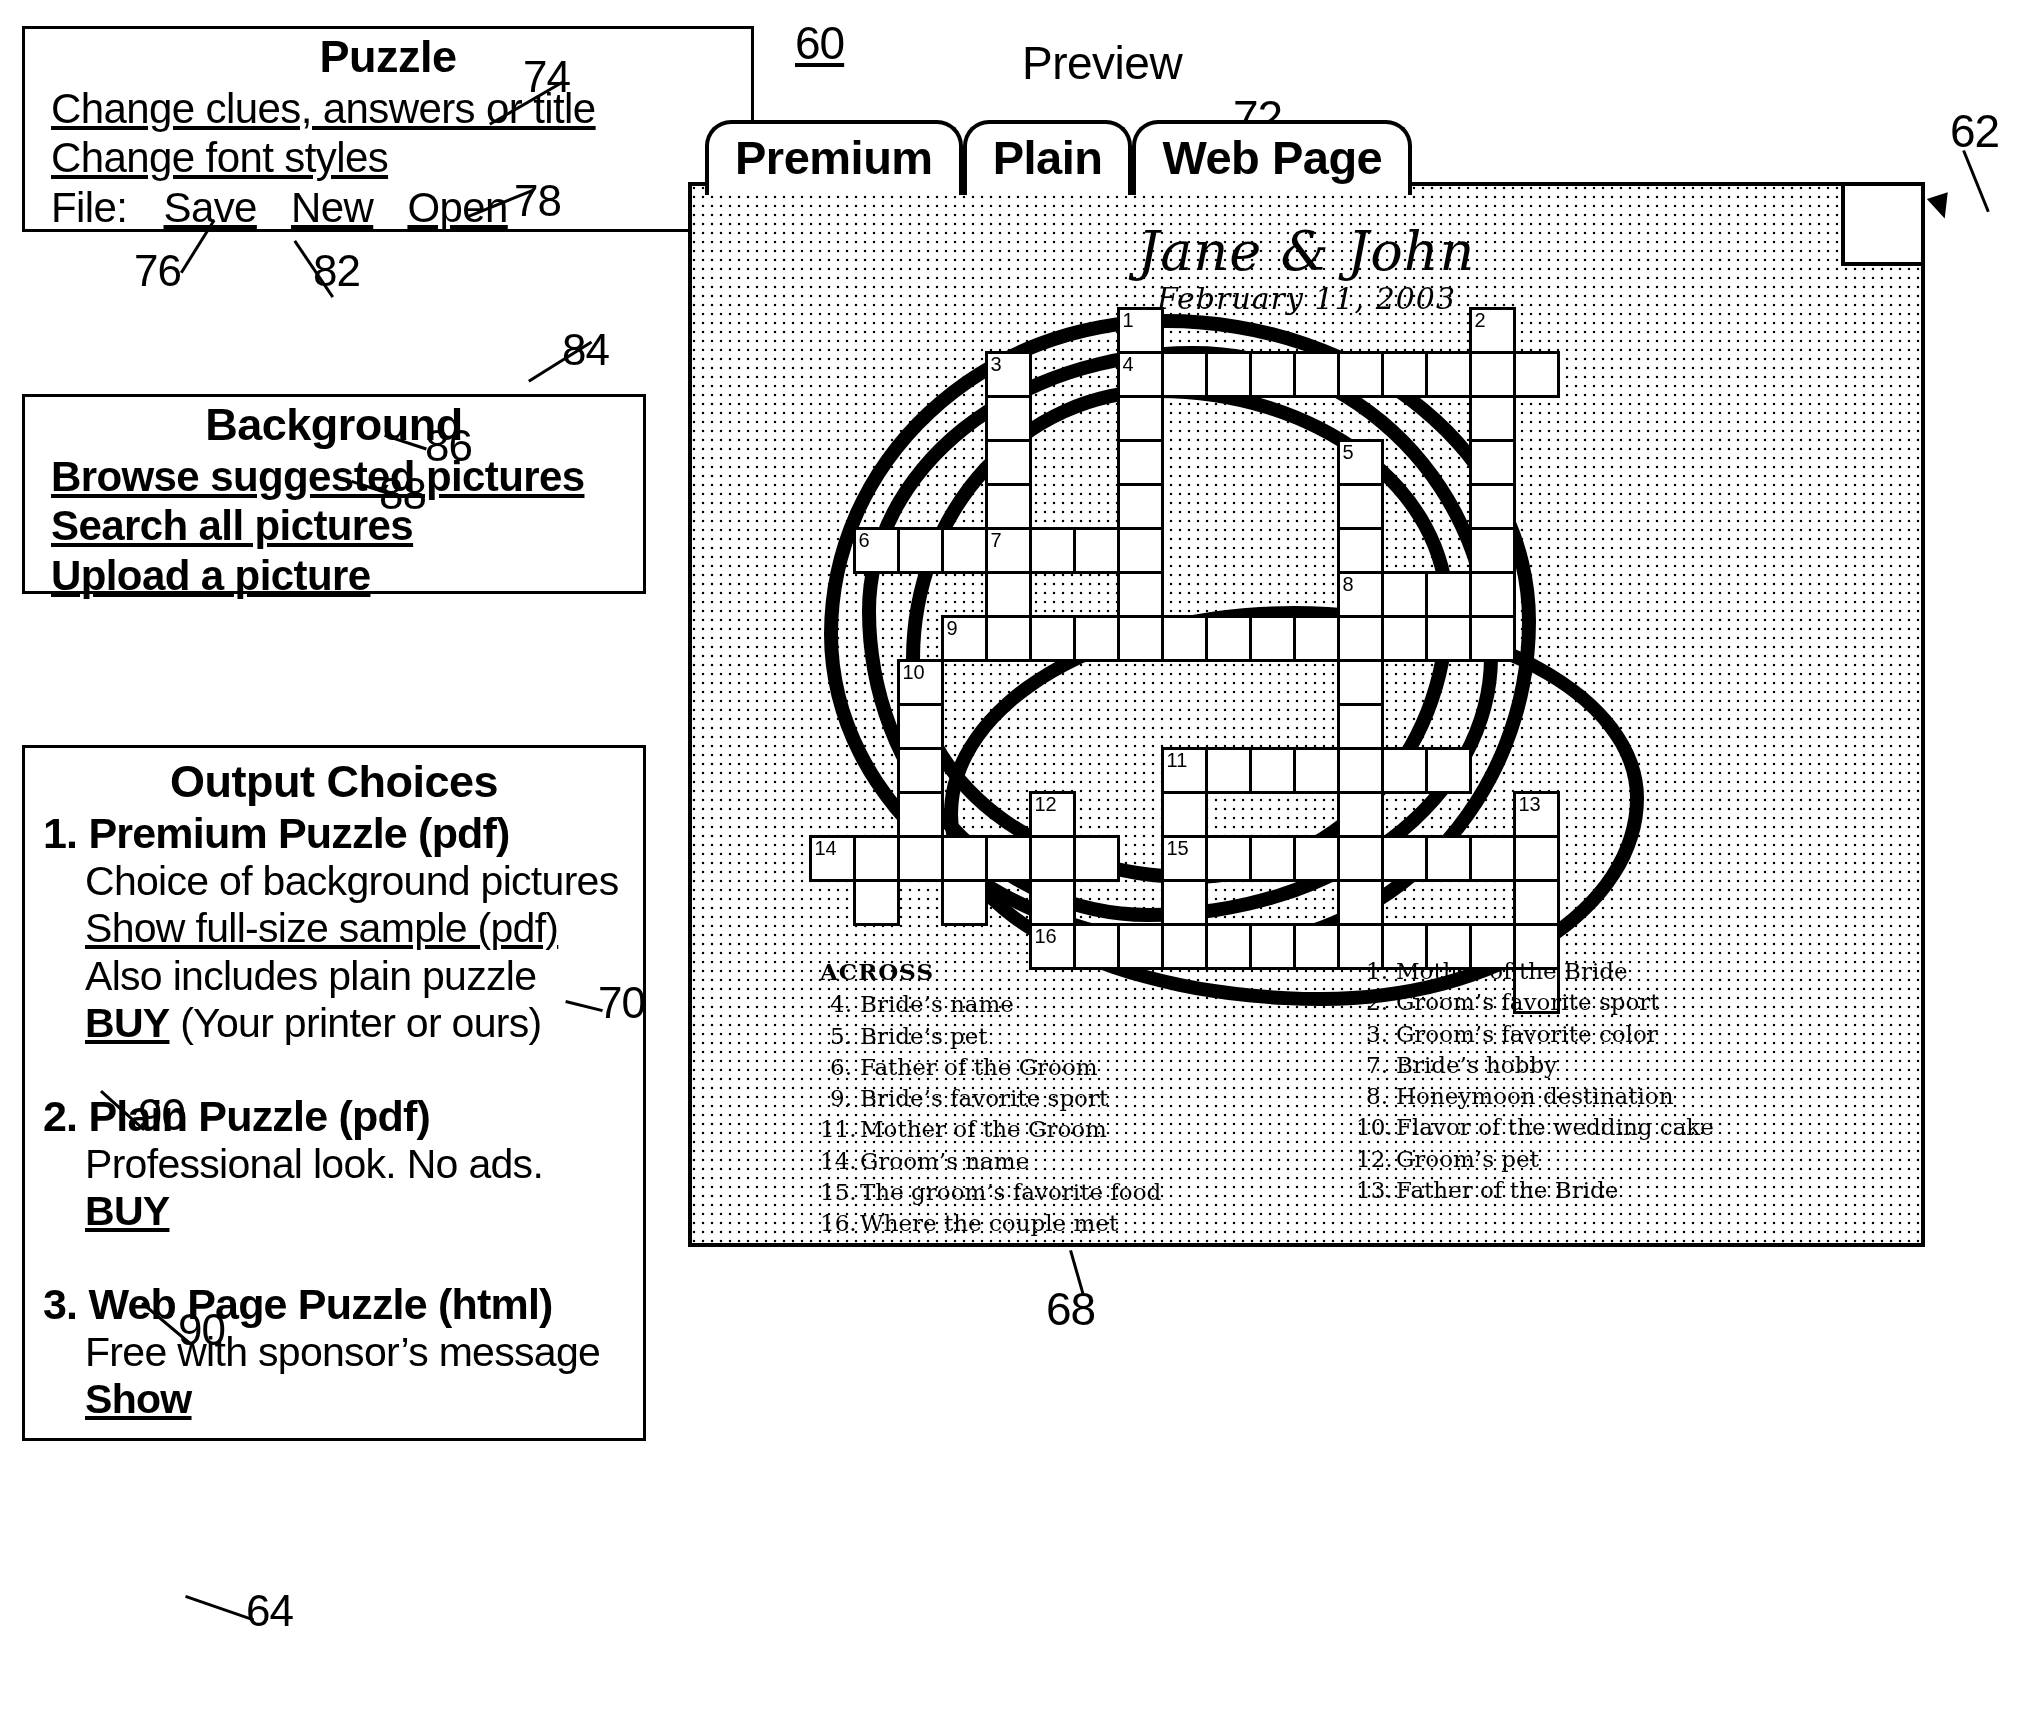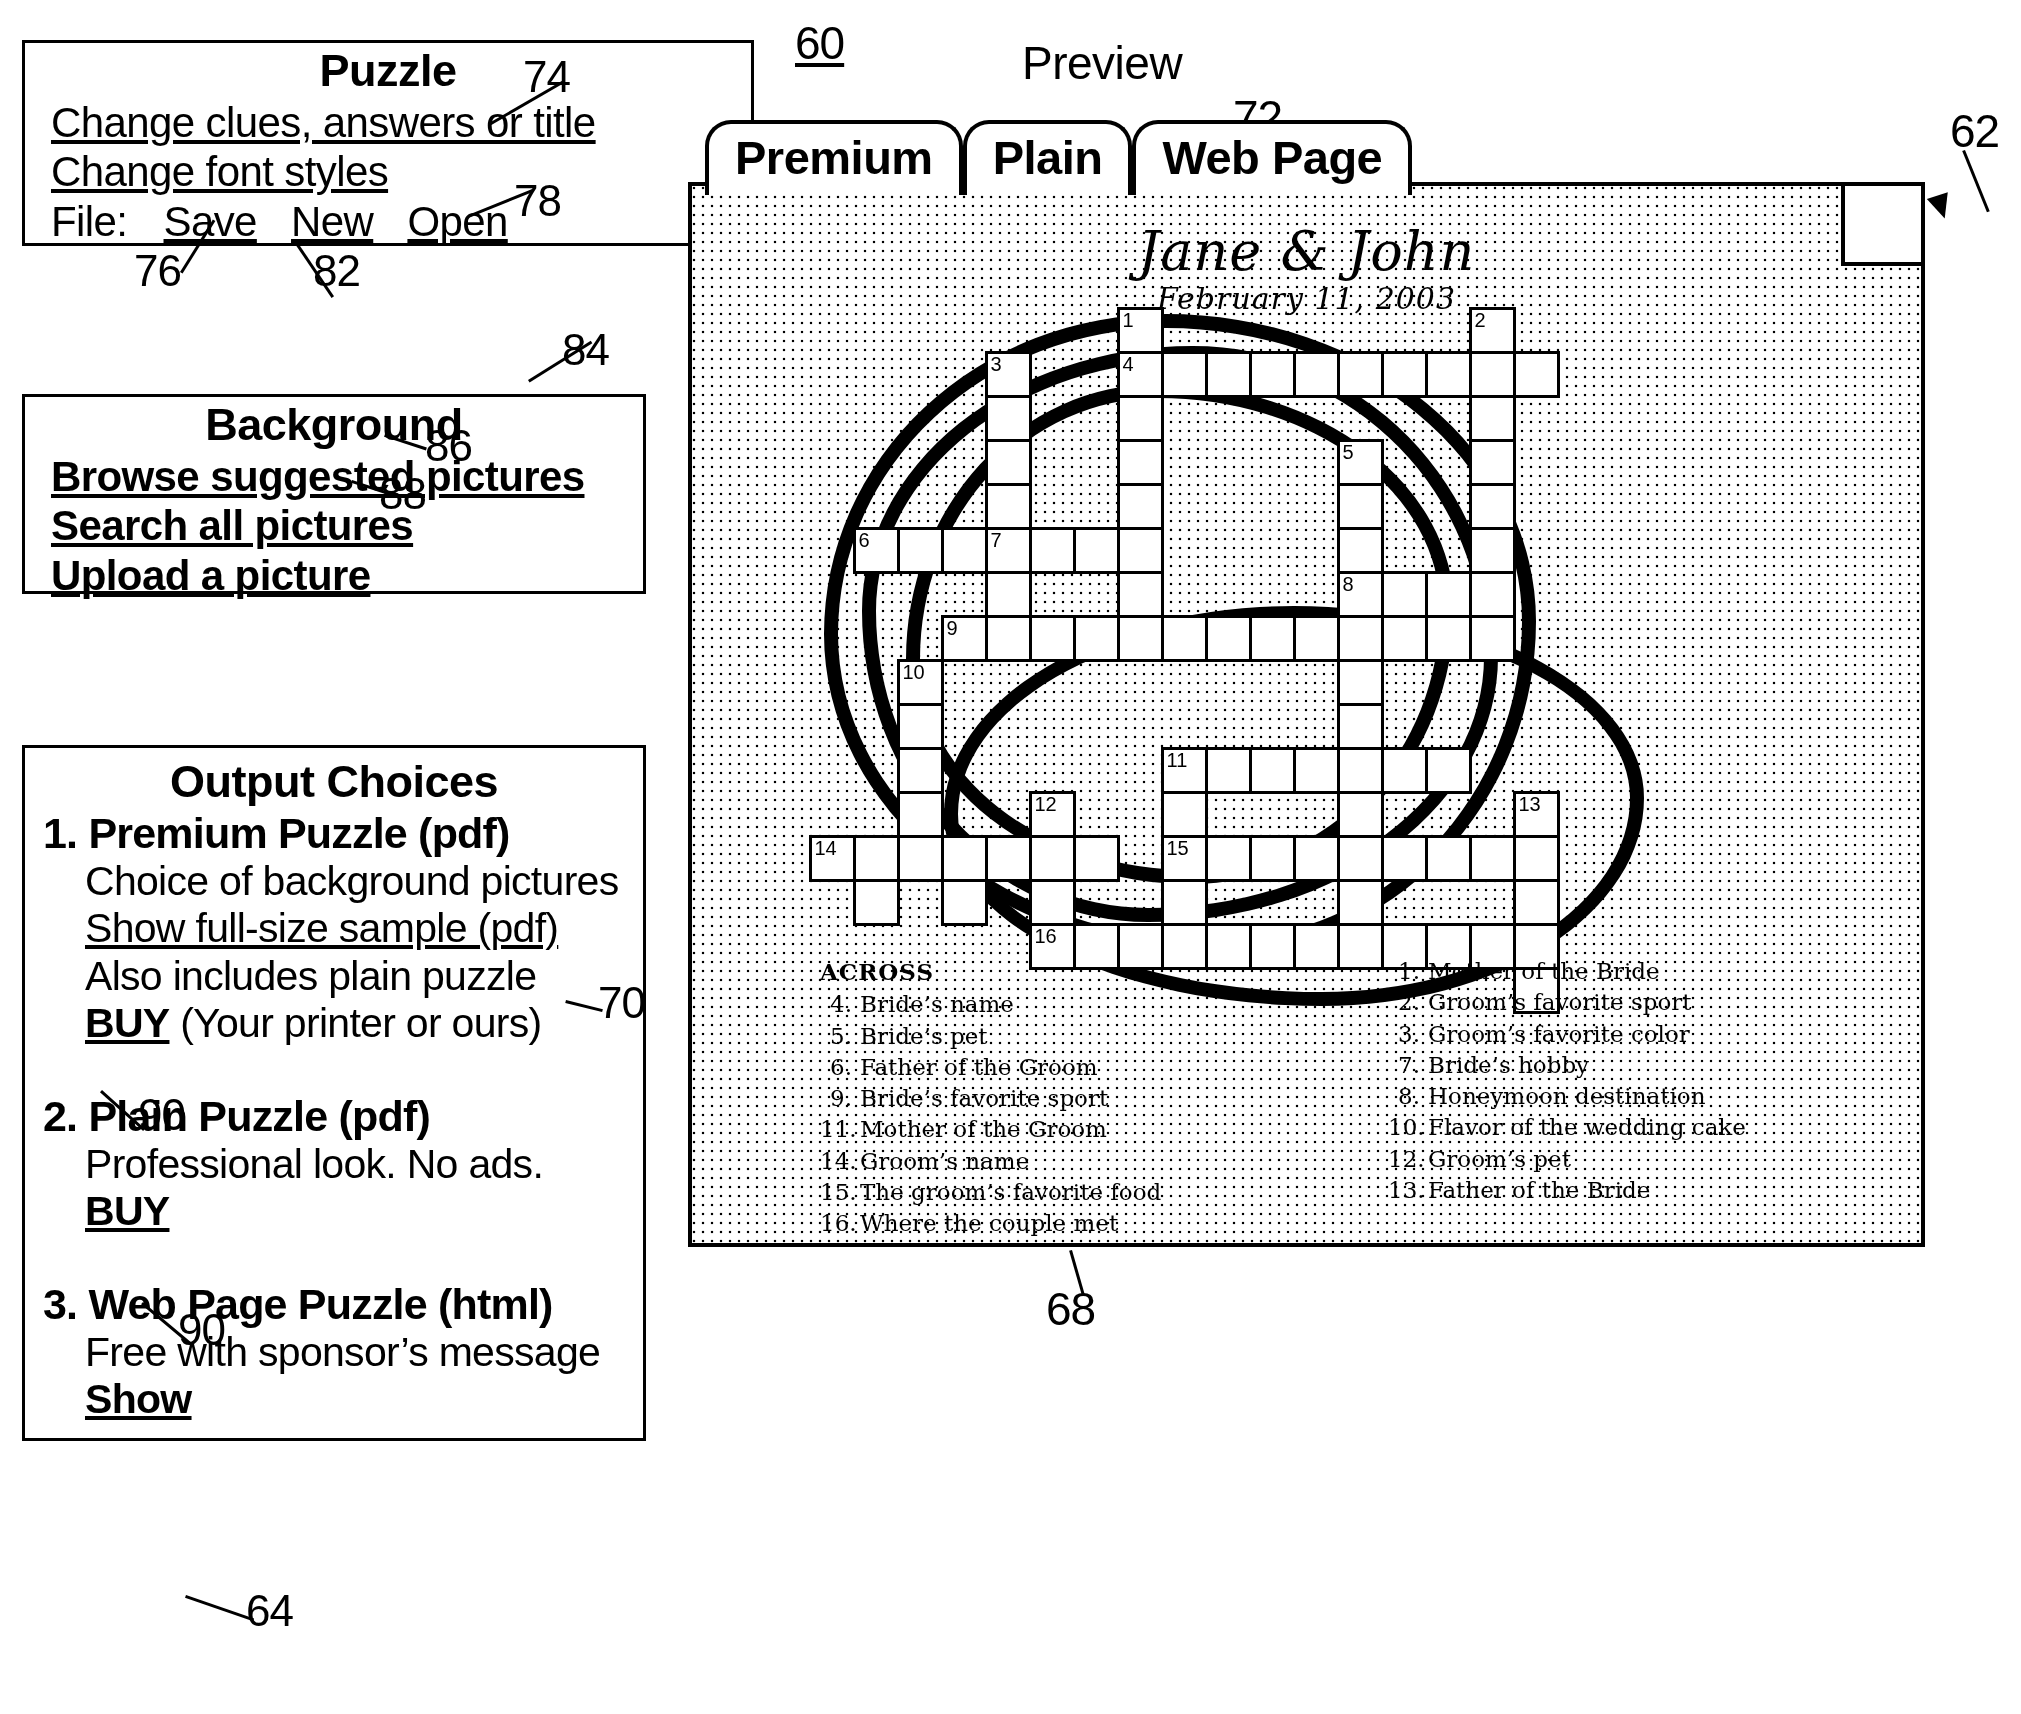--- a/index.html
+++ b/index.html
@@ -42,21 +42,21 @@
     text-underline-offset: 3px;
     text-decoration-thickness: 4px;
   }
   .lead {
     position: absolute;
     font-size: 44px;
     letter-spacing: -1px;
   }
 
   
-  #panel-puzzle { left: 22px; top: 40px; width: 732px; height: 206px; }
+  #panel-puzzle { left: 22px; top: 26px; width: 732px; height: 206px; }
   #panel-puzzle .body { padding: 0 0 0 26px; }
 
   
   #panel-background { left: 22px; top: 394px; width: 624px; height: 200px; }
   #panel-background .body { padding: 0 0 0 26px; font-weight: bold; }
 
   
   #panel-output { left: 22px; top: 745px; width: 624px; height: 696px; }
   #panel-output .body { padding: 0 0 0 18px; }
   .oc-num {
@@ -204,21 +204,21 @@
     line-height: 1;
   }
 
   
   #clues {
     position: absolute;
     left: 128px;
     top: 770px;
     width: 1070px;
     display: flex;
-    gap: 88px;
+    gap: 56px;
     font-family: "DejaVu Serif", serif;
     font-size: 23px;
     line-height: 1.36;
   }
   #clues .col { width: 480px; }
   #clues .hdr { font-weight: bold; letter-spacing: 1px; margin-bottom: 2px; }
   #clues .row { white-space: nowrap; }
   #clues .row .cn { display: inline-block; width: 32px; text-align: right; margin-right: 8px; }
 </style>
 </head>

